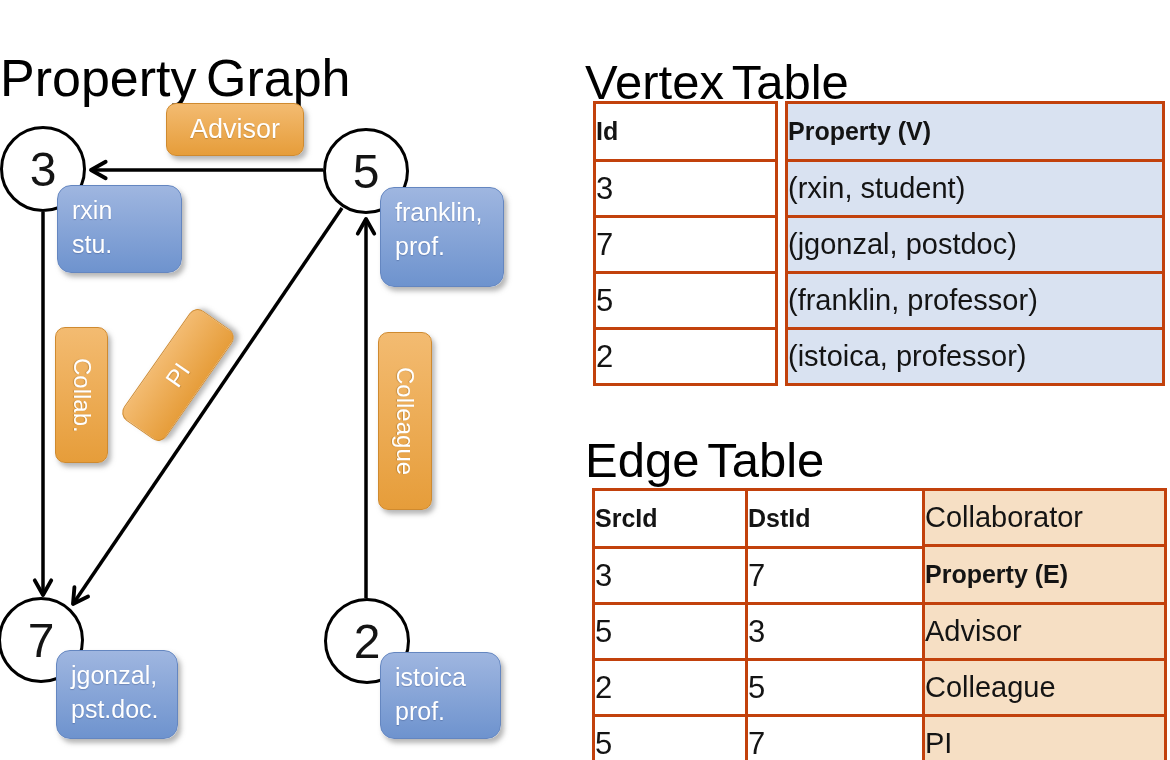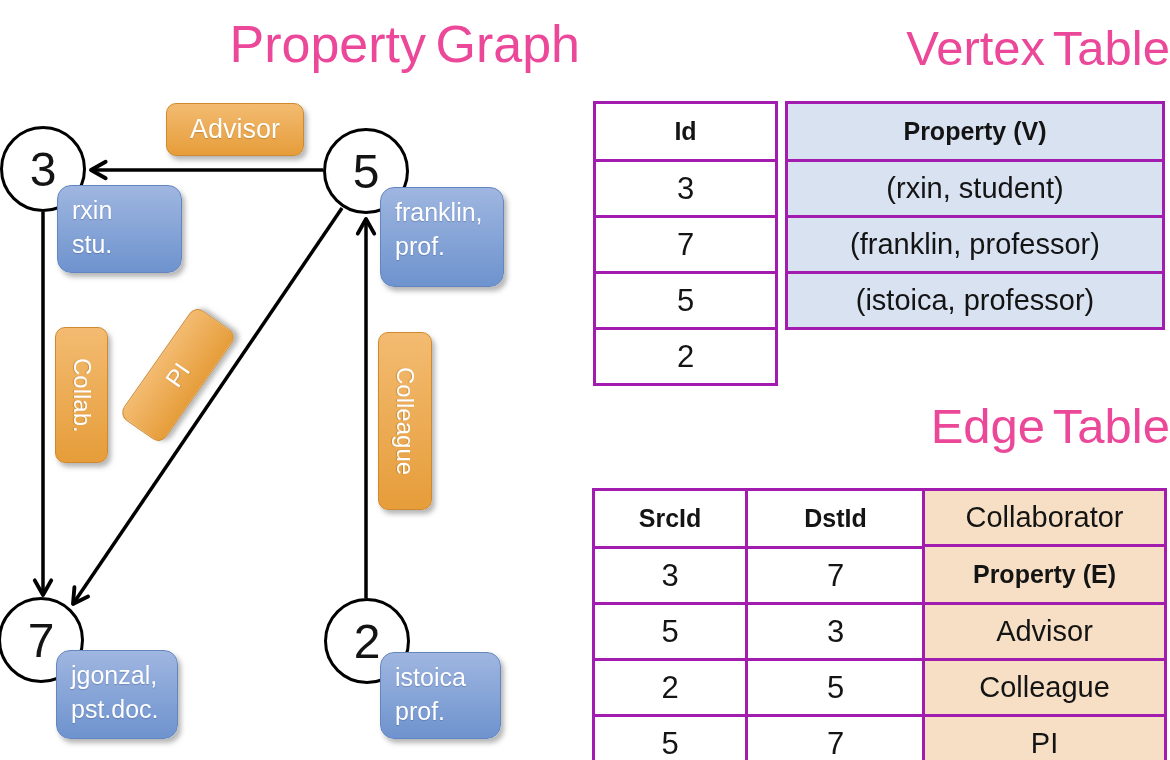--- a/index.html
+++ b/index.html
@@ -1,21 +1,21 @@
 <!DOCTYPE html>
 <html style="--edge-label-top: #f3bb71; --edge-label-bottom: #e69d3a; --edge-label-border: #cf8a2f; --vertex-label-top: #9fb6e0; --vertex-label-bottom: #6e93ce; --vertex-label-border: #6486c0; --vertex-prop-bg: #d9e2f1; --edge-prop-bg: #f6dfc4; --line: #000000;"><head>
 <meta charset="utf-8">
 <style>
   html, body { margin: 0; padding: 0; background: #ffffff; }
   .slide {
     position: relative; width: 1170px; height: 760px;
     font-family: "Liberation Sans", "DejaVu Sans", sans-serif;
     color: #111; overflow: hidden; background: #fff;
   }
-  .title { position: absolute; text-align: right; color: #ec4899; word-spacing: -5px; letter-spacing: 0px; }
+  .title { position: absolute; text-align: left; color: #000000; word-spacing: -5px; letter-spacing: 0px; margin-top: 34px; }
   .g-title { left: 0; top: 14px; width: 580px; font-size: 52px; }
   .v-title { left: 585px; top: 20px; width: 585px; font-size: 49px; }
   .e-title { left: 585px; top: 398px; width: 585px; font-size: 49px; }
 
   svg.edges { position: absolute; left: 0; top: 0; pointer-events: none; }
 
   .node {
     position: absolute; width: 86px; height: 86px; box-sizing: border-box;
     border: 3.5px solid #000; border-radius: 50%; background: #fff;
     display: flex; align-items: center; justify-content: center;
@@ -51,21 +51,21 @@
   }
   .l3 { left: 57px;  top: 185px; width: 125px; height: 88px; }
   .l5 { left: 380px; top: 187px; width: 124px; height: 100px; }
   .l7 { left: 56px;  top: 650px; width: 122px; height: 89px; }
   .l2 { left: 380px; top: 652px; width: 121px; height: 87px; }
 
   table.t {
     position: absolute; border-collapse: collapse; table-layout: fixed;
   }
   table.t th, table.t td {
-    border: 3px solid #a21caf; text-align: center; vertical-align: middle;
+    border: 3px solid #c2410c; text-align: left; vertical-align: middle;
     padding: 0; color: #141414; overflow: hidden;
   }
   table.t th { height: 55px; font-size: 25px; font-weight: bold; }
   table.t td { height: 53px; font-size: 31px; font-weight: normal; }
   table.t td.propcell { font-size: 29px; }
   .vt-id   { left: 593px; top: 101px; width: 185px; }
   .vt-prop { left: 785px; top: 101px; width: 380px; }
   .vt-prop th, .vt-prop td { background: var(--vertex-prop-bg); }
   .et-ids  { left: 592px; top: 488px; width: 325px; }
   .et-prop { left: 922px; top: 488px; width: 245px; }
@@ -141,20 +141,23 @@
 
   <table class="t vt-prop">
     <tbody>
         <tr>
           <th>Property (V)</th>
         </tr>
     <tr>
           <td class="propcell">(rxin, student)</td>
         </tr>
     <tr>
+          <td class="propcell">(jgonzal, postdoc)</td>
+        </tr>
+    <tr>
           <td class="propcell">(franklin, professor)</td>
         </tr>
     <tr>
           <td class="propcell">(istoica, professor)</td>
         </tr>
   </tbody>
     </table>
 
   <div class="title e-title">Edge Table</div>
 

